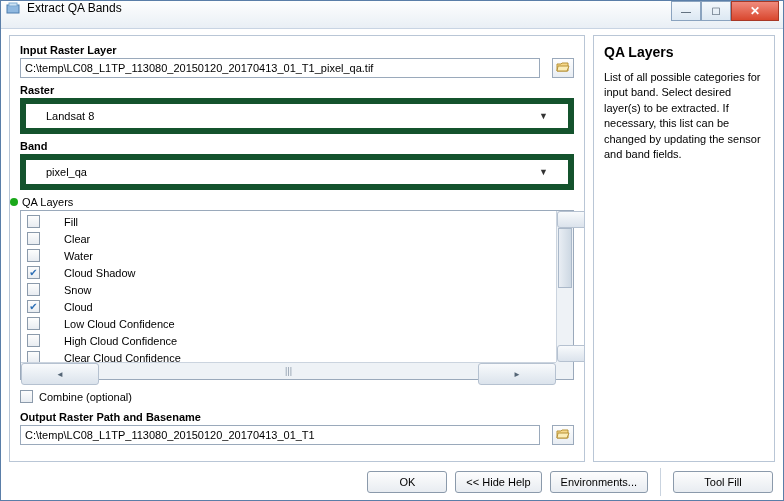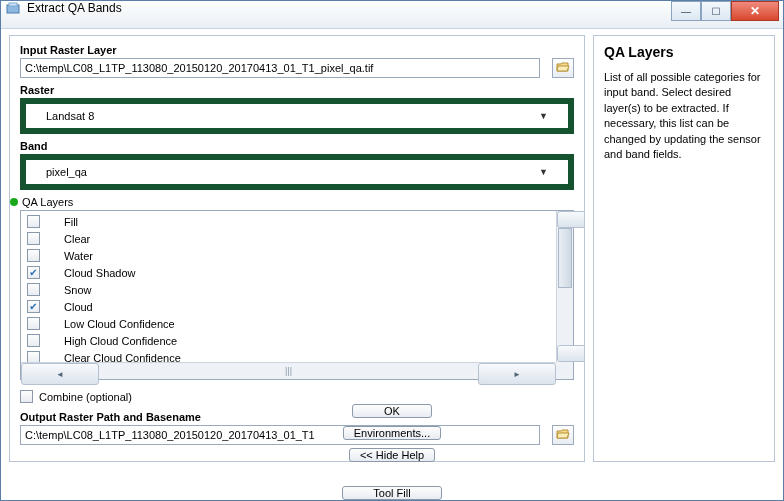--- a/index.html
+++ b/index.html
@@ -33,21 +33,21 @@
   .vscroll .thumb { position:absolute; top:17px; left:1px; right:1px; height:60px; background:linear-gradient(to right,#e9eef4,#cdd8e3); border:1px solid #aab8c9; }
   .hscroll { position:absolute; left:0; right:17px; bottom:0; height:17px; background:#eef2f6; border-top:1px solid #cbd4df; display:flex; }
   .hscroll .btn { width:17px; background:linear-gradient(#f8fafc,#dbe3ec); border:1px solid #b5c1d0; display:flex;align-items:center;justify-content:center; font-size:8px; color:#546576; }
   .hscroll .track { flex:1; display:flex; align-items:center; justify-content:center; font-size:9px; color:#8a98a8; }
   .corner { position:absolute; right:0; bottom:0; width:17px; height:17px; background:#eef2f6; }
   .btn-row { display:flex; gap:8px; margin-top:8px; align-items:center; }
   .btn { min-width:78px; height:22px; border:1px solid #8b9aab; background:linear-gradient(#fdfdfd,#e8ecf1); display:flex; align-items:center; justify-content:center; padding:0 10px; font-size:11px; border-radius:3px; }
   .btn.disabled { color:#9ba6b2; }
   .spacer-flex { flex:1; }
   .combine { display:flex; align-items:flex-end; gap:6px; margin-top:10px; margin-bottom:8px; }
-  .footer { height:36px; display:flex; align-items:center; justify-content:flex-end; padding:0 10px; gap:8px; border-top:0;flex-direction:column; }
+  .footer { height:36px; display:flex; align-items:center; justify-content:flex-end; padding:0 10px; gap:8px; border-top:0; }
   .footer .btn { min-width:80px; }
   .sep-v { width:1px; background:#c9d3df; align-self:stretch; margin:4px 4px; }
 </style>
 </head>
 <body>
 
 <div class="window">
   <div class="titlebar">
     <span class="icon">
       <svg width="14" height="14" viewBox="0 0 14 14">
@@ -169,18 +169,18 @@
     </div>
 
     <div class="right">
       <h2>QA Layers</h2>
       <p>List of all possible categories for input band. Select desired layer(s) to be extracted. If necessary, this list can be changed by updating the sensor and band fields.</p>
     </div>
   </div>
 
   <div class="footer">
     <div class="btn">OK</div>
+    <div class="btn">&lt;&lt; Hide Help</div>
     <div class="btn">Environments...</div>
-    <div class="btn">&lt;&lt; Hide Help</div>
     <div class="sep-v"></div>
     <div class="btn" style="min-width:100px;">Tool Fill</div>
   </div>
 </div>
 
 </body></html>

